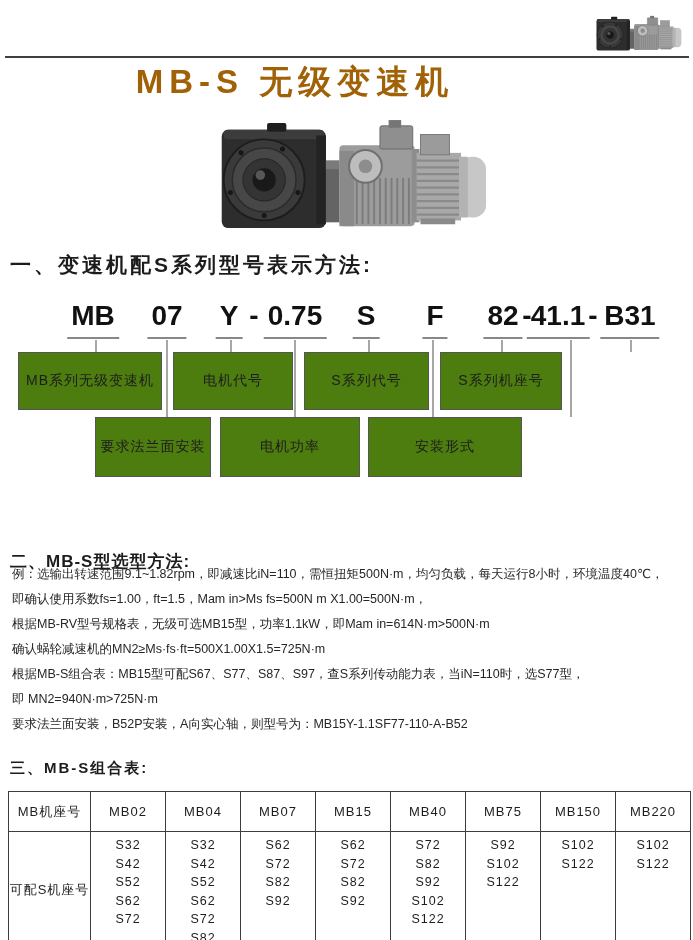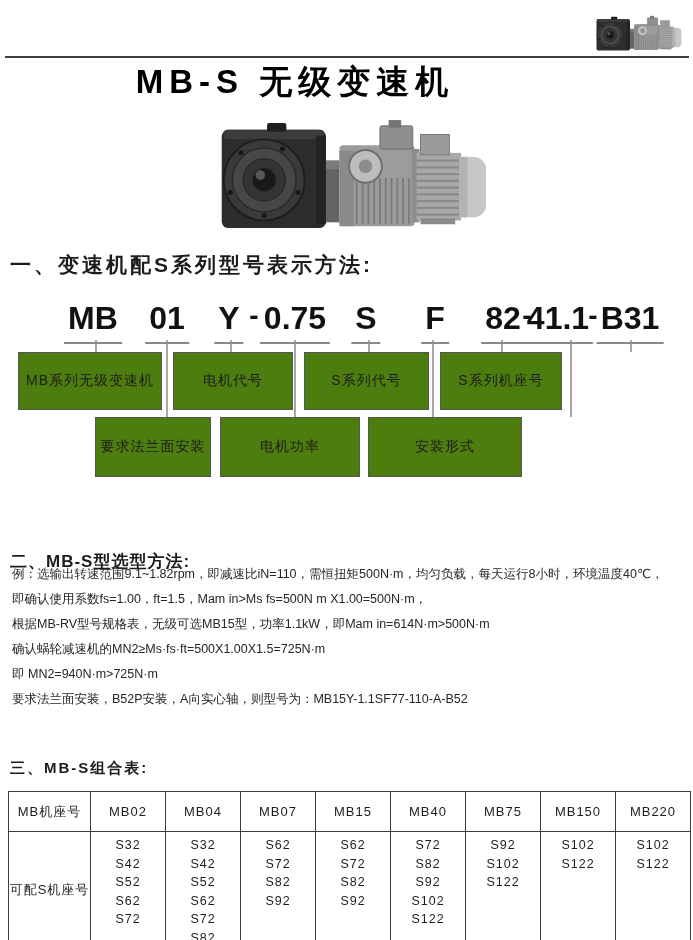--- a/index.html
+++ b/index.html
@@ -9,36 +9,36 @@
     font-family:"Liberation Sans","DejaVu Sans",sans-serif;
     color:#222; overflow:hidden;
   }
   .abs { position:absolute; }
 
   
   .top-rule { top:56px; left:5px; width:684px; height:2px; background:#3f3f3f; }
   .mini-photo { top:13px; left:594px; width:88px; height:42px; }
   .page-title {
     top:60px; left:0; width:590px; text-align:center;
-    font-size:33px; font-weight:bold; letter-spacing:6px; color:#000000;
+    font-size:33px; font-weight:bold; letter-spacing:6px; color:#a16207;
     white-space:nowrap;
   }
   .main-photo { top:113px; left:214px; width:274px; height:127px; }
 
   
   .sec-heading { font-weight:bold; color:#1c1c1c; white-space:nowrap; }
   .s1-heading { top:251px; left:10px; font-size:21px; letter-spacing:3px; }
   .s2-heading { top:529px; left:10px; font-size:17px; letter-spacing:1px;margin-top:21px; }
   .s3-heading { top:759px; left:10px; font-size:15px; letter-spacing:2px; }
 
   
   .diagram { top:300px; left:0; width:693px; height:182px; }
   .code-token {
     position:absolute; top:0; transform:translateX(-50%);
-    font-size:32px; font-weight:bold; color:#111; white-space:nowrap;
+    font-size:28px; font-weight:bold; color:#111; white-space:nowrap;
   }
   .code-token .u {
     display:inline-block; padding:0 4px 5px; border-bottom:2px solid #888;
   }
   .code-hyphen {
     position:absolute; top:0; transform:translateX(-50%);
     font-size:28px; font-weight:bold; color:#111;
   }
   .conn-svg { position:absolute; top:0; left:0; }
   .label-box {
@@ -133,21 +133,21 @@
       <line x1="502" y1="40" x2="502" y2="52"></line>
       <line x1="631" y1="40" x2="631" y2="52"></line>
       <line x1="167" y1="40" x2="167" y2="117"></line>
       <line x1="295" y1="40" x2="295" y2="117"></line>
       <line x1="433" y1="40" x2="433" y2="117"></line>
       <line x1="571" y1="40" x2="571" y2="117"></line>
     </g>
   </svg>
 
   <div class="code-token" style="left:93px"><span class="u">MB</span></div>
-  <div class="code-token" style="left:167px"><span class="u">01</span></div>
+  <div class="code-token" style="left:167px"><span class="u">07</span></div>
   <div class="code-token" style="left:229px"><span class="u">Y</span></div>
   <div class="code-hyphen" style="left:254px">-</div>
   <div class="code-token" style="left:295px"><span class="u">0.75</span></div>
   <div class="code-token" style="left:366px"><span class="u">S</span></div>
   <div class="code-token" style="left:435px"><span class="u">F</span></div>
   <div class="code-token" style="left:503px"><span class="u">82</span></div>
   <div class="code-hyphen" style="left:527px">-</div>
   <div class="code-token" style="left:558px"><span class="u">41.1</span></div>
   <div class="code-hyphen" style="left:593px">-</div>
   <div class="code-token" style="left:630px"><span class="u">B31</span></div>
@@ -161,20 +161,21 @@
   <div class="label-box row2" style="left:220px; width:140px">电机功率</div>
   <div class="label-box row2" style="left:368px; width:154px">安装形式</div>
 </div>
 
 <div class="abs sec-heading s2-heading">二、MB-S型选型方法:</div>
 <div class="abs s2-body">
   <div class="line">例：选输出转速范围9.1~1.82rpm，即减速比iN=110，需恒扭矩500N·m，均匀负载，每天运行8小时，环境温度40℃，</div>
   <div class="line">即确认使用系数fs=1.00，ft=1.5，Mam in&gt;Ms fs=500N m X1.00=500N·m，</div>
   <div class="line">根据MB-RV型号规格表，无级可选MB15型，功率1.1kW，即Mam in=614N·m&gt;500N·m</div>
   <div class="line">确认蜗轮减速机的MN2≥Ms·fs·ft=500X1.00X1.5=725N·m</div>
+  <div class="line">根据MB-S组合表：MB15型可配S67、S77、S87、S97，查S系列传动能力表，当iN=110时，选S77型，</div>
   <div class="line">即 MN2=940N·m&gt;725N·m</div>
   <div class="line">要求法兰面安装，B52P安装，A向实心轴，则型号为：MB15Y-1.1SF77-110-A-B52</div>
 </div>
 
 <div class="abs sec-heading s3-heading">三、MB-S组合表:</div>
 
 <div class="abs combo-table-wrap">
   <table class="combo">
     <colgroup>
       <col class="c0">

